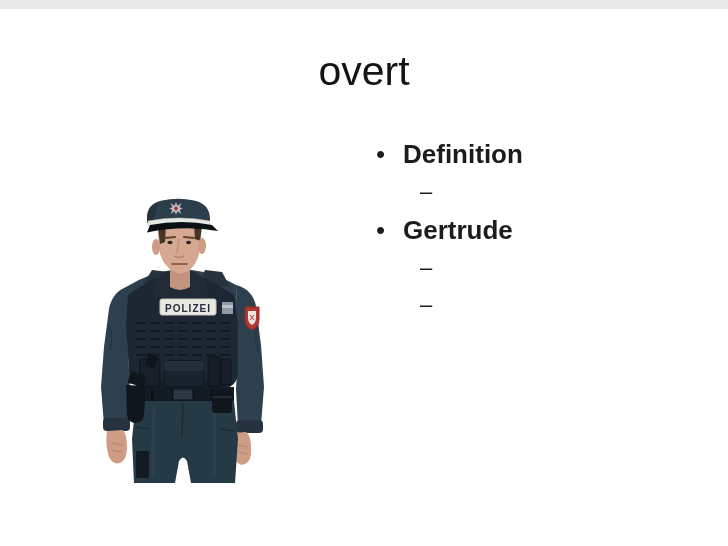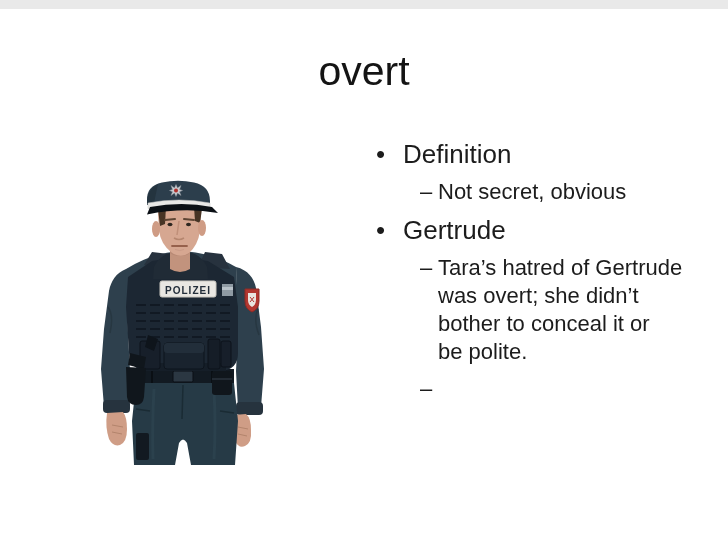--- a/index.html
+++ b/index.html
@@ -4,31 +4,31 @@
 <style>
   html,body{margin:0;padding:0;background:#e9e9e9;}
   .slide{
     position:relative;width:728px;height:546px;background:#ffffff;
     font-family:"Liberation Sans",sans-serif;overflow:hidden;margin:9px auto;
   }
   .title{
     position:absolute;top:40px;left:0;width:100%;text-align:center;
     font-size:41px;font-weight:400;color:#141414;margin:0;line-height:1.1;
   }
-  .photo{position:absolute;left:92px;top:148px;width:250px;height:310px;margin:0;}
+  .photo{position:absolute;left:92px;top:166px;width:250px;height:310px;margin:0;}
   .photo svg{display:block;width:250px;height:310px;}
   .content{
     position:absolute;left:376px;top:129px;width:332px;color:#1c1c1c;
   }
   .li{display:flex;align-items:flex-start;}
   .l1{font-size:26px;line-height:1.25;margin-bottom:7px;}
   .l1 .b{flex:none;width:27px;}
   .l2{font-size:22px;line-height:1.27;margin:0 0 9px 44px;}
   .l2 .b{flex:none;width:18px;}
-  .t{white-space:pre-line;}
+  .t{white-space:pre-line;font-weight:bold;}
 </style>
 </head>
 <body>
 
 <div class="slide">
 
   <h1 class="title">overt</h1>
 
   <figure class="photo">
     <svg viewBox="0 0 250 310" aria-hidden="true">
@@ -110,34 +110,29 @@
 
   <div class="content">
 
     <div class="li l1">
       <span class="b">•</span>
       <span class="t">Definition</span>
     </div>
 
     <div class="li l2">
       <span class="b">–</span>
-      <span class="t">Not secret, obvious</span>
     </div>
 
     <div class="li l1">
       <span class="b">•</span>
       <span class="t">Gertrude</span>
     </div>
 
     <div class="li l2">
       <span class="b">–</span>
-      <span class="t">Tara’s hatred of Gertrude
-was overt; she didn’t
-bother to conceal it or
-be polite.</span>
     </div>
 
     <div class="li l2">
       <span class="b">–</span>
     </div>
 
   </div>
 </div>
 
 </body></html>

